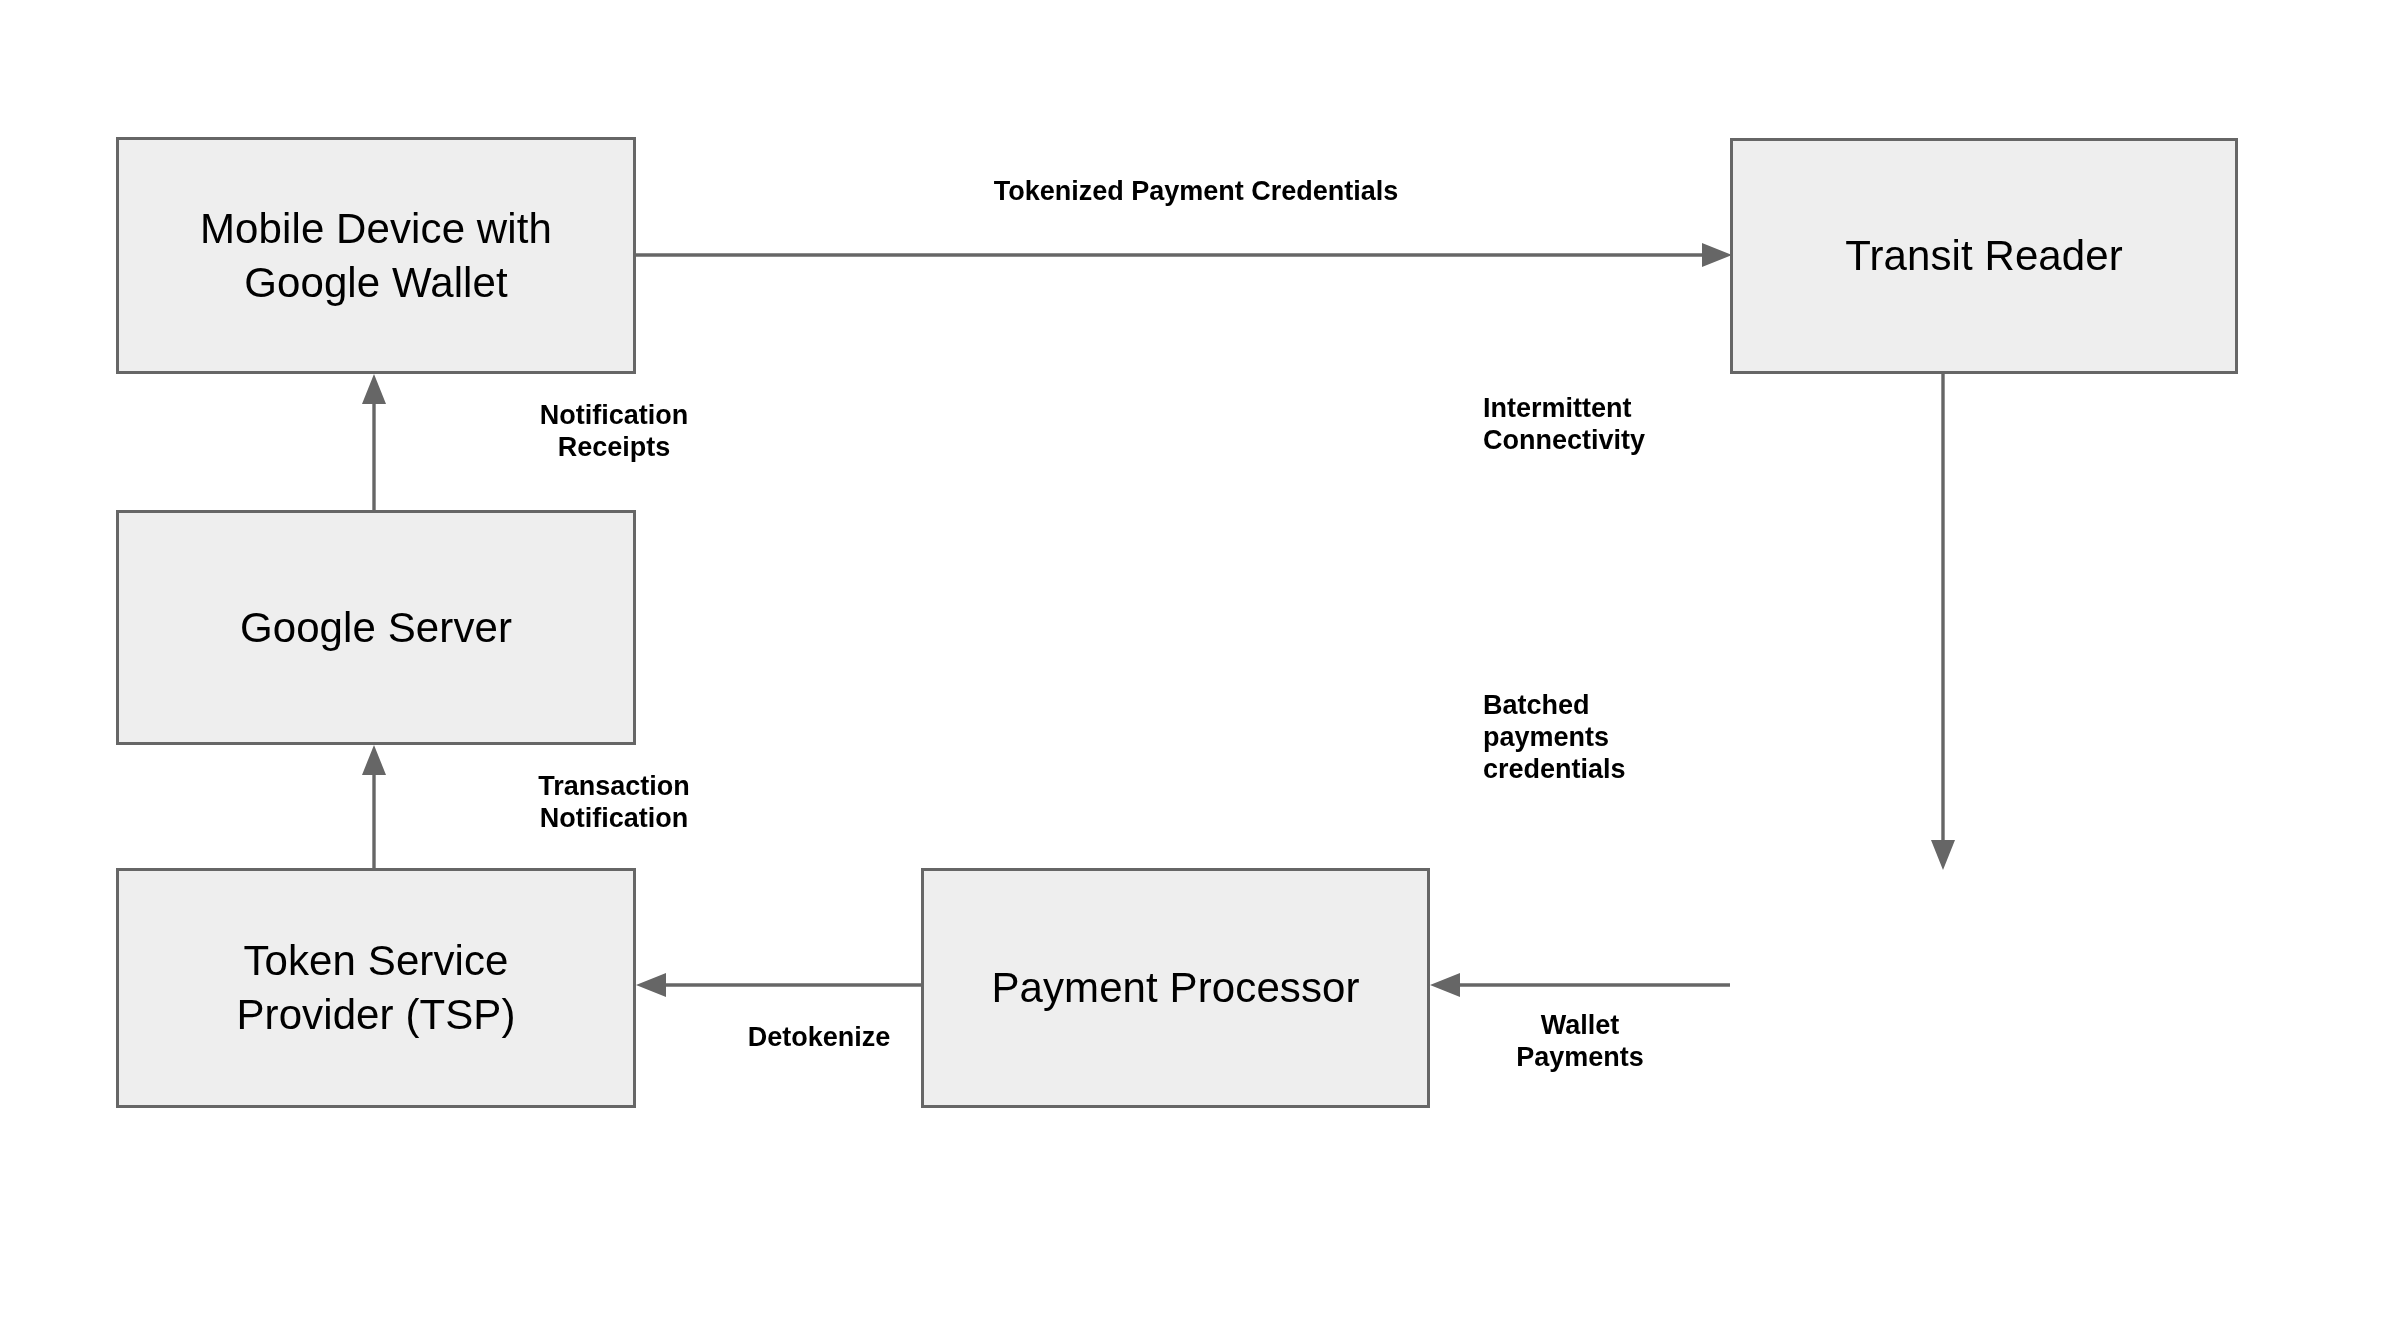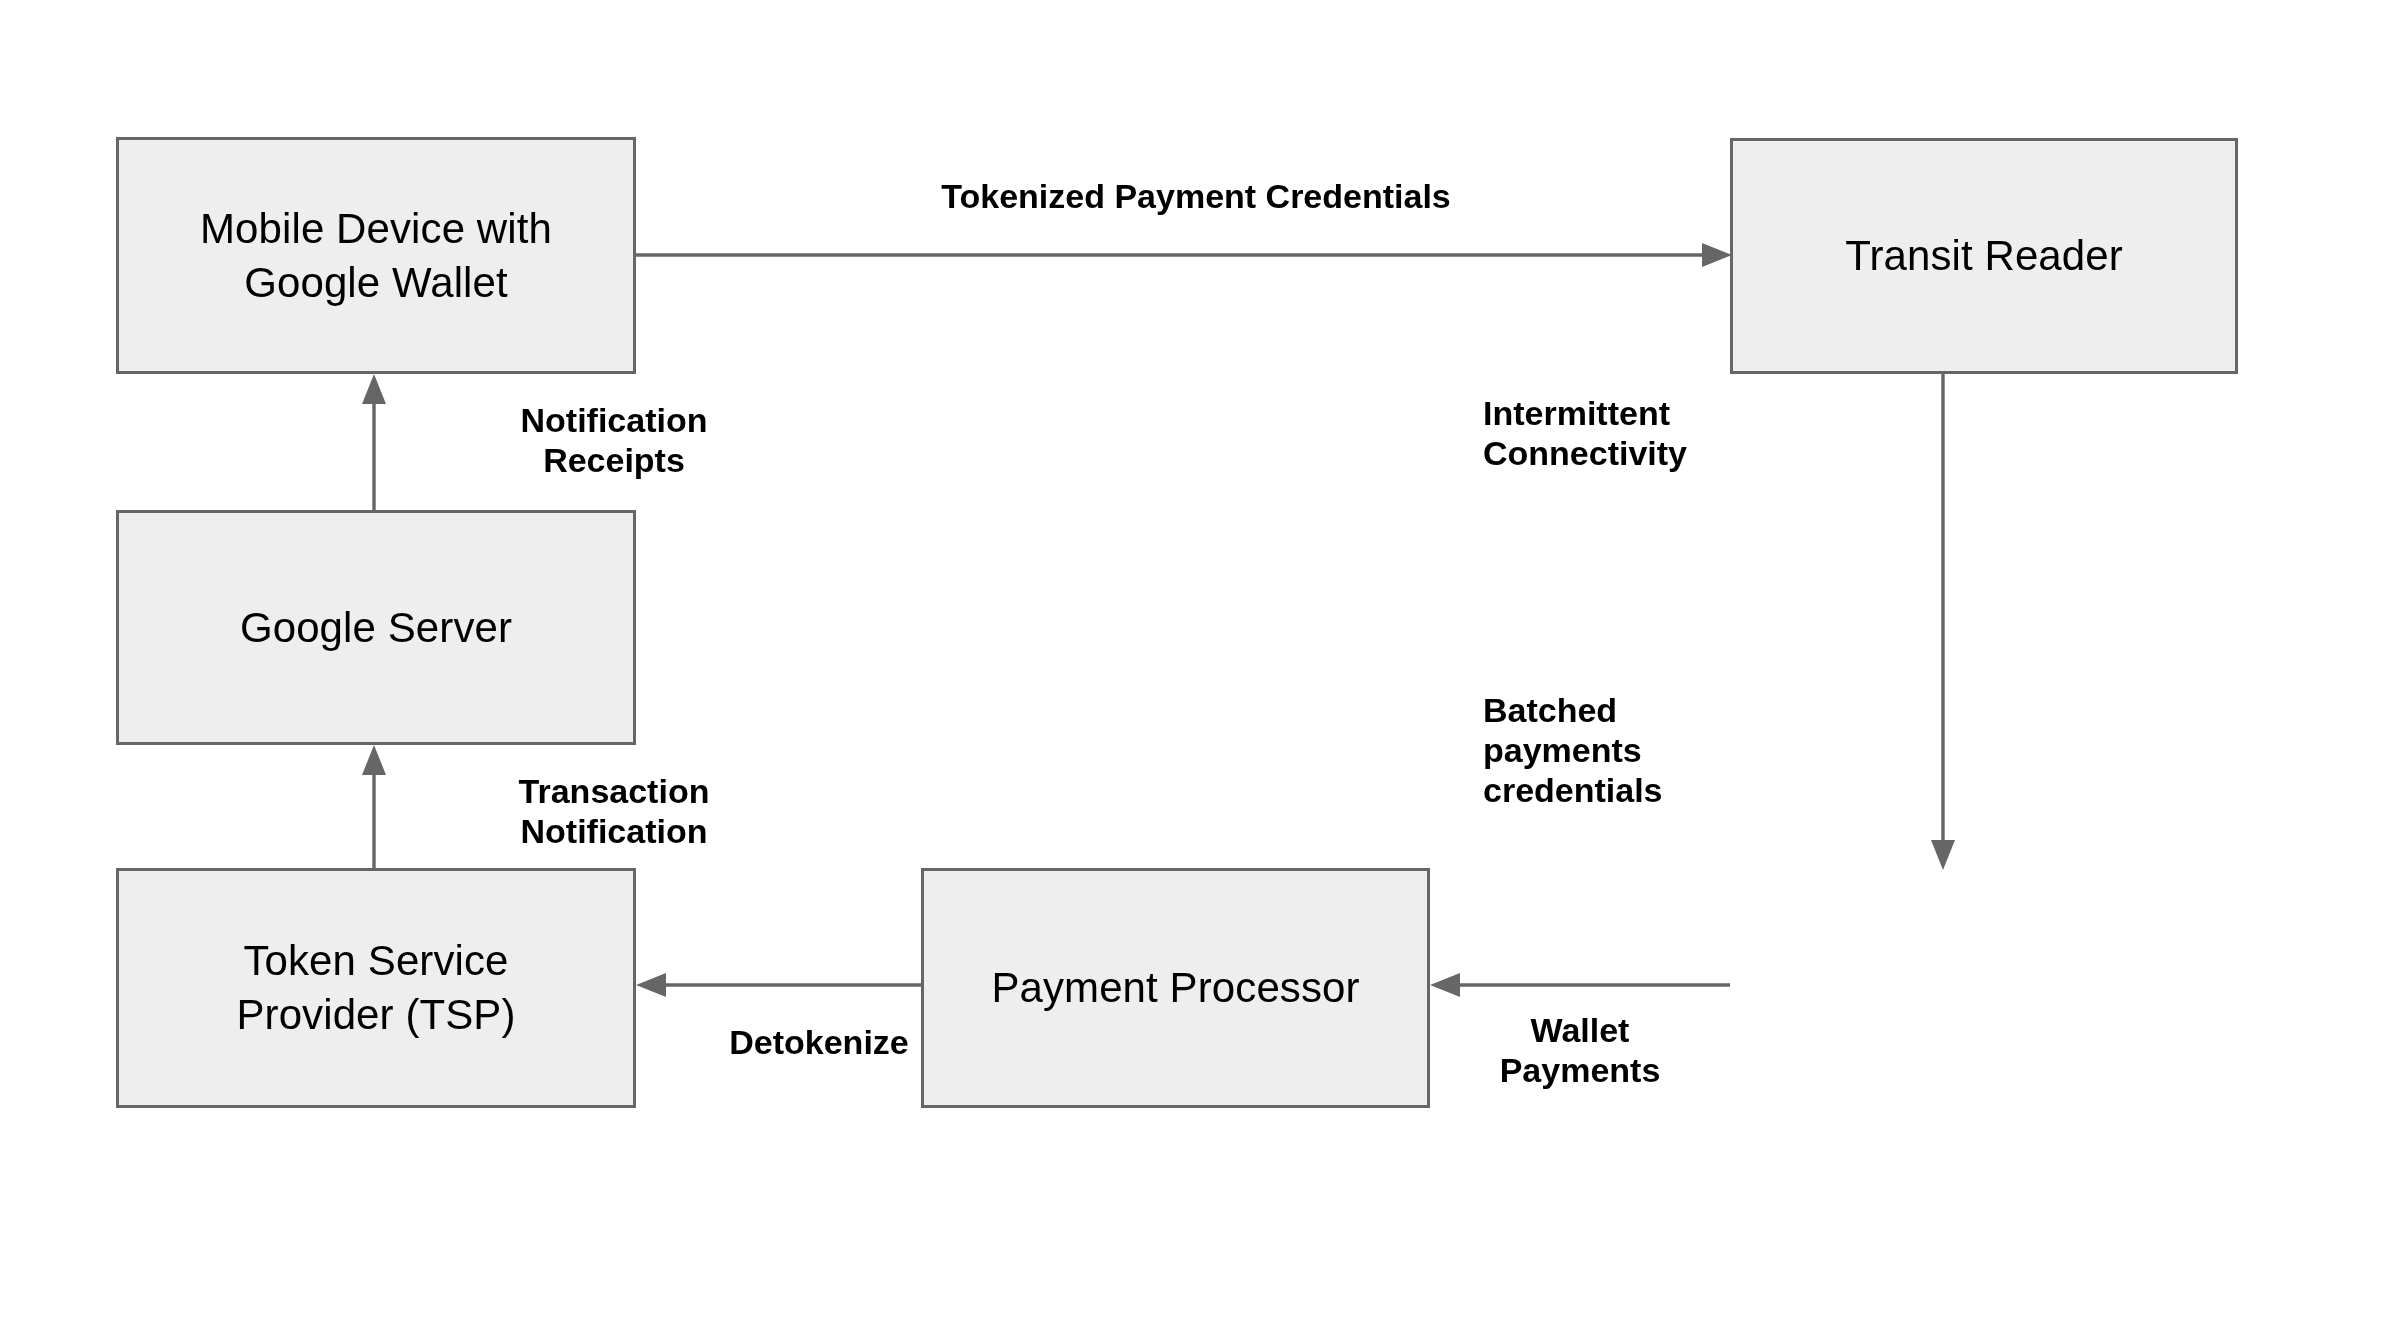--- a/index.html
+++ b/index.html
@@ -64,21 +64,21 @@
     stroke: #666666;
     fill: none;
   }
   #edges line { stroke-width: 3.4; }
   #edges polygon { fill: #666666; stroke: none; }
 
   
   .edge-label {
     position: absolute;
     color: #000000;
-    font-size: 34px;
+    font-size: 27px;
     font-weight: bold;
     line-height: 1.18;
     white-space: pre-line;
   }
   .edge-label.c { text-align: center; }
   .edge-label.l { text-align: center; }
   .edge-label.r { text-align: left; }
 
   #label-tokenized      { left: 690px;  top: 176px; width: 1000px; }
   #label-notification   { left: 398px;  top: 400px; width: 420px;  }

